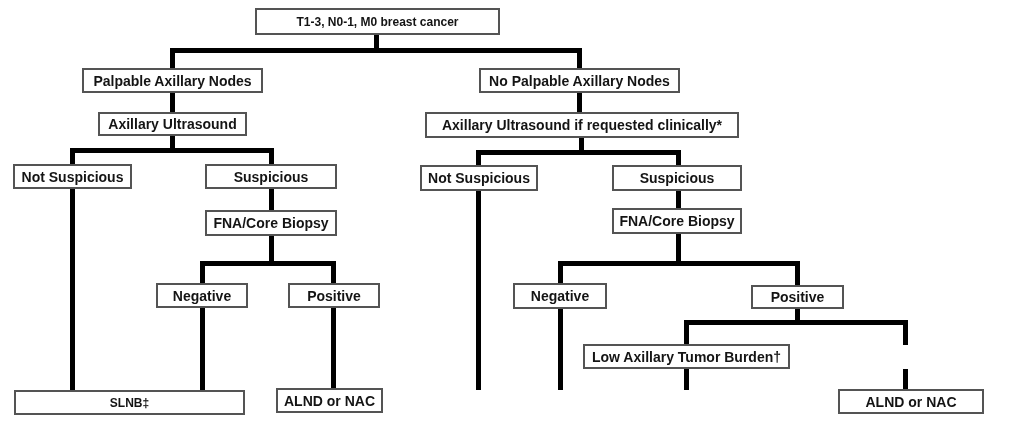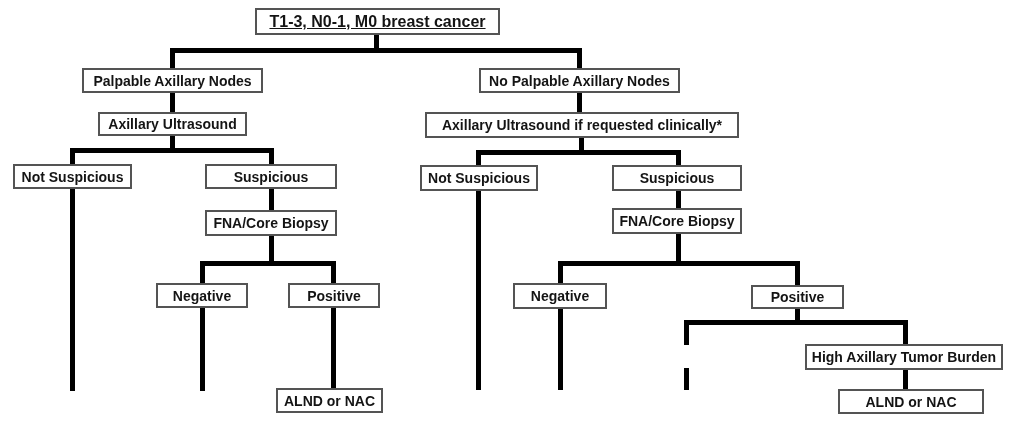--- a/index.html
+++ b/index.html
@@ -13,21 +13,21 @@
   .node{
     position:absolute;
     box-sizing:border-box;
     background:#fff;
     border:2px solid #545454;
     display:flex;align-items:center;justify-content:center;
     font-weight:bold;font-size:14px;color:#141414;
     text-align:center;white-space:nowrap;
     z-index:2;
   }
-  .node.big{font-size:16px;text-decoration:underline;}
+  .node.big{font-size:12px;}
   .line{
     position:absolute;
     background:#000;
     z-index:1;
   }
 </style>
 </head>
 <body>
 
 <div id="flowchart">
@@ -71,25 +71,26 @@
 
   <div class="node big" style="left:255px;top:8px;width:245px;height:27px">T1-3, N0-1, M0 breast cancer</div>
 
   <div class="node" style="left:82px;top:68px;width:181px;height:25px">Palpable Axillary Nodes</div>
   <div class="node" style="left:98px;top:112px;width:149px;height:24px">Axillary Ultrasound</div>
   <div class="node" style="left:13px;top:164px;width:119px;height:25px">Not Suspicious</div>
   <div class="node" style="left:205px;top:164px;width:132px;height:25px">Suspicious</div>
   <div class="node" style="left:205px;top:210px;width:132px;height:26px">FNA/Core Biopsy</div>
   <div class="node" style="left:156px;top:283px;width:92px;height:25px">Negative</div>
   <div class="node" style="left:288px;top:283px;width:92px;height:25px">Positive</div>
+  <div class="node big" style="left:14px;top:390px;width:231px;height:25px">SLNB‡</div>
   <div class="node" style="left:276px;top:388px;width:107px;height:25px">ALND or NAC</div>
 
   <div class="node" style="left:479px;top:68px;width:201px;height:25px">No Palpable Axillary Nodes</div>
   <div class="node" style="left:425px;top:112px;width:314px;height:26px">Axillary Ultrasound if requested clinically*</div>
   <div class="node" style="left:420px;top:165px;width:118px;height:26px">Not Suspicious</div>
   <div class="node" style="left:612px;top:165px;width:130px;height:26px">Suspicious</div>
   <div class="node" style="left:612px;top:208px;width:130px;height:26px">FNA/Core Biopsy</div>
   <div class="node" style="left:513px;top:283px;width:94px;height:26px">Negative</div>
   <div class="node" style="left:751px;top:285px;width:93px;height:24px">Positive</div>
-  <div class="node" style="left:805px;top:344px;width:198px;height:26px">High Axillary Tumor Burden</div>
+  <div class="node" style="left:583px;top:344px;width:207px;height:25px">Low Axillary Tumor Burden†</div>
   <div class="node" style="left:838px;top:389px;width:146px;height:25px">ALND or NAC</div>
 
 </div>
 
 </body></html>

